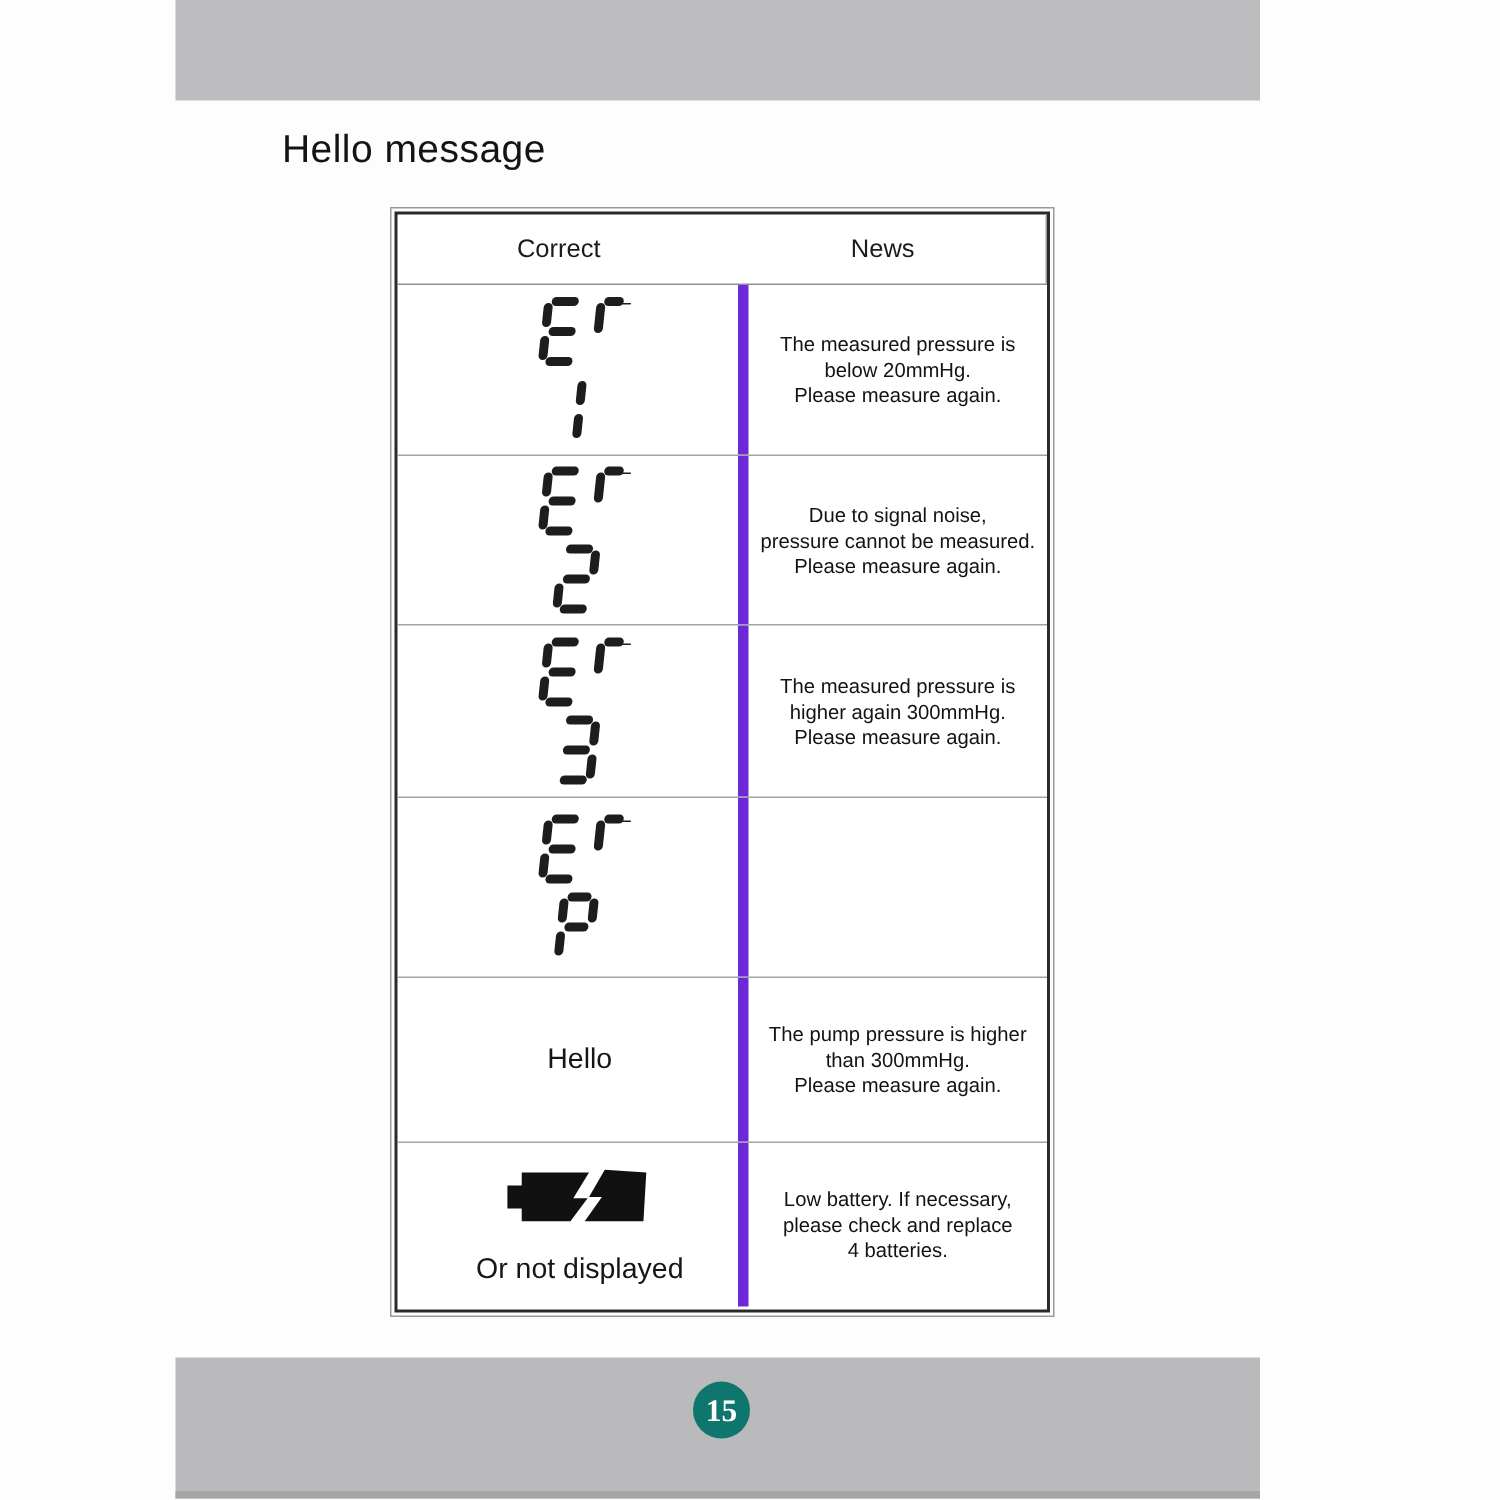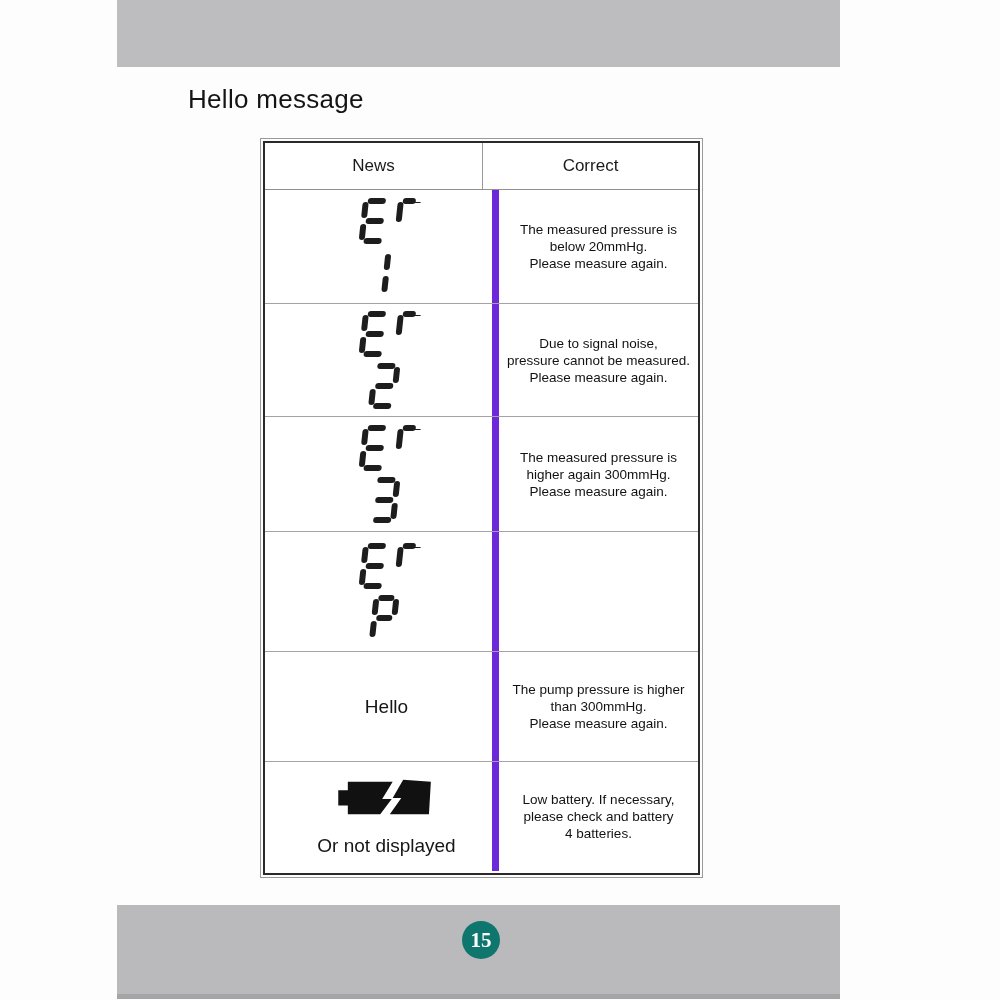--- a/index.html
+++ b/index.html
@@ -53,22 +53,22 @@
 </style>
 </head>
 <body>
 
 <div class="header-bar"></div>
 
 <div class="page-title">Hello message</div>
 
 <div class="table-wrap">
   <div class="thead">
+    <div class="th correct">Correct</div>
     <div class="th news">News</div>
-    <div class="th correct">Correct</div>
   </div>
 
   <div class="trow row-1">
     <div class="cell-news">
       <div class="lcd">
           <span class="lcd-line">
             <span class="lcd-char" style="width: 28px; height: 46px;">
               <span class="seg" style="left: 4.8px; top: 0px; width: 18.4px; height: 6px;"></span>
               <span class="seg" style="left: 0px; top: 4.2px; width: 6px; height: 15.8px;"></span>
               <span class="seg" style="left: 4.8px; top: 20px; width: 18.4px; height: 6px;"></span>
@@ -214,20 +214,20 @@
           <svg width="100" height="42" viewBox="0 0 100 44" aria-hidden="true">
             <path fill="#111" d="M10 6 H57 L46 24 H56 L44 40 H10 V31 H0 V15 H10 Z"></path>
             <path fill="#111" d="M68 4 L97 6 L95 40 L54 40 L66 23 L57 23 Z"></path>
           </svg>
         </span>
         <span class="news-text">Or not displayed</span>
       </div>
     </div>
     <div class="cell-correct">
       <span>Low battery. If necessary,</span>
-      <span>please check and battery</span>
+      <span>please check and replace</span>
       <span>4 batteries.</span>
     </div>
   </div>
 </div>
 
 <div class="footer-bar"></div>
 <div class="page-badge">15</div>
 
 </body></html>

